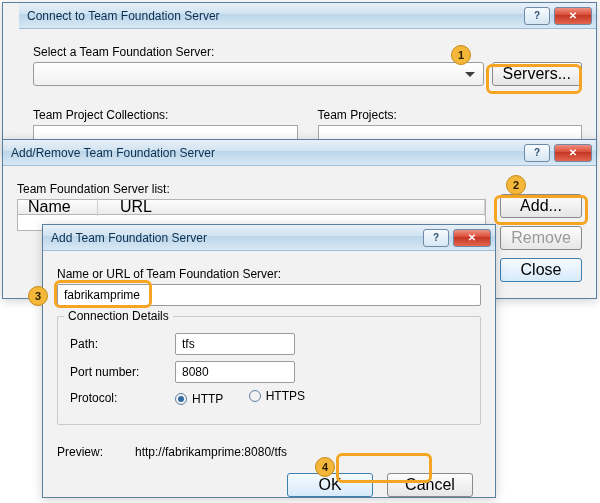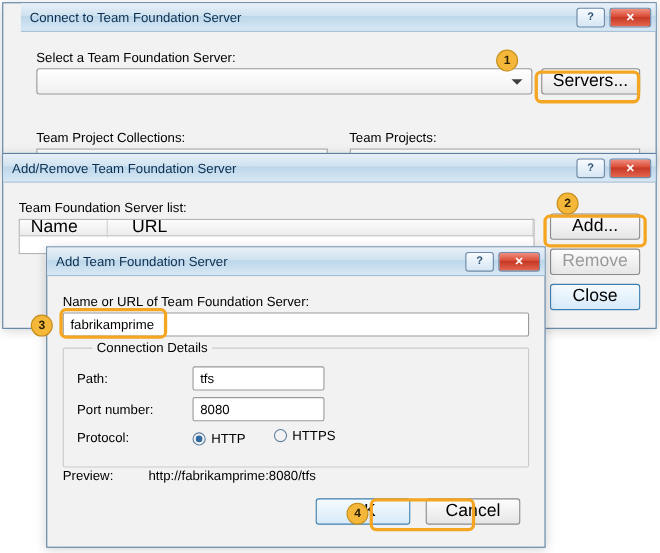--- a/index.html
+++ b/index.html
@@ -84,21 +84,21 @@
     border: 1px solid #8a8a8a;
     border-radius: 3px;
     display: inline-flex;
     align-items: center;
     justify-content: center;
     font-size: 16px;
     color: #000;
   }
   .btn.disabled { color: #9a9a9a; }
   .btn-row-r { display:flex; flex-direction:column; gap:8px; }
-  .cols { display:flex; gap:20px; margin-top:26px; }
+  .cols { display:flex; gap:20px; margin-top:16px; }
   .col { flex:1; }
   .listbox {
     background:#fff;
     border:1px solid #a7a7a7;
     height: 18px;
   }
   
   .callout {
     position:absolute;
     width:20px;height:20px;
@@ -147,35 +147,35 @@
   }
   .group {
     border:1px solid #c9c9c9;
     border-radius:2px;
     margin-top:10px;
     padding: 10px 12px 12px 12px;
     position: relative;
   }
   .group-title {
     position:absolute;
-    top:-8px;left:26px;
+    top:-8px;left:6px;
     background:#f2f2f2;
     padding:0 4px;
     font-size:12px;
   }
   .frow { display:flex; align-items:center; margin:6px 0; }
   .frow .flab { width:105px; font-size:12px; }
   .frow .fval { flex:1; }
   .radio { display:inline-flex; align-items:center; margin-right:22px; font-size:12px; }
   .radio .r {
     width:12px;height:12px;border:1px solid #5f7f9f;border-radius:50%;
     margin-right:5px;display:inline-flex;align-items:center;justify-content:center;
   }
   .radio .r.sel::after { content:"";width:6px;height:6px;background:#2f6aa3;border-radius:50%; }
-  .preview-row { display:flex; align-items:center; margin-top:0; font-size:12px; }
+  .preview-row { display:flex; align-items:center; margin-top:20px; font-size:12px; }
   .preview-row .plab { width:78px; }
   .action-row { display:flex; gap:14px; justify-content:flex-end; margin: 14px 8px 4px 0; }
   .btn.default {
     background: linear-gradient(#f5fbff,#d7eaf9);
     border:1px solid #3c7fb1;
   }
 </style>
 </head>
 <body>
 

